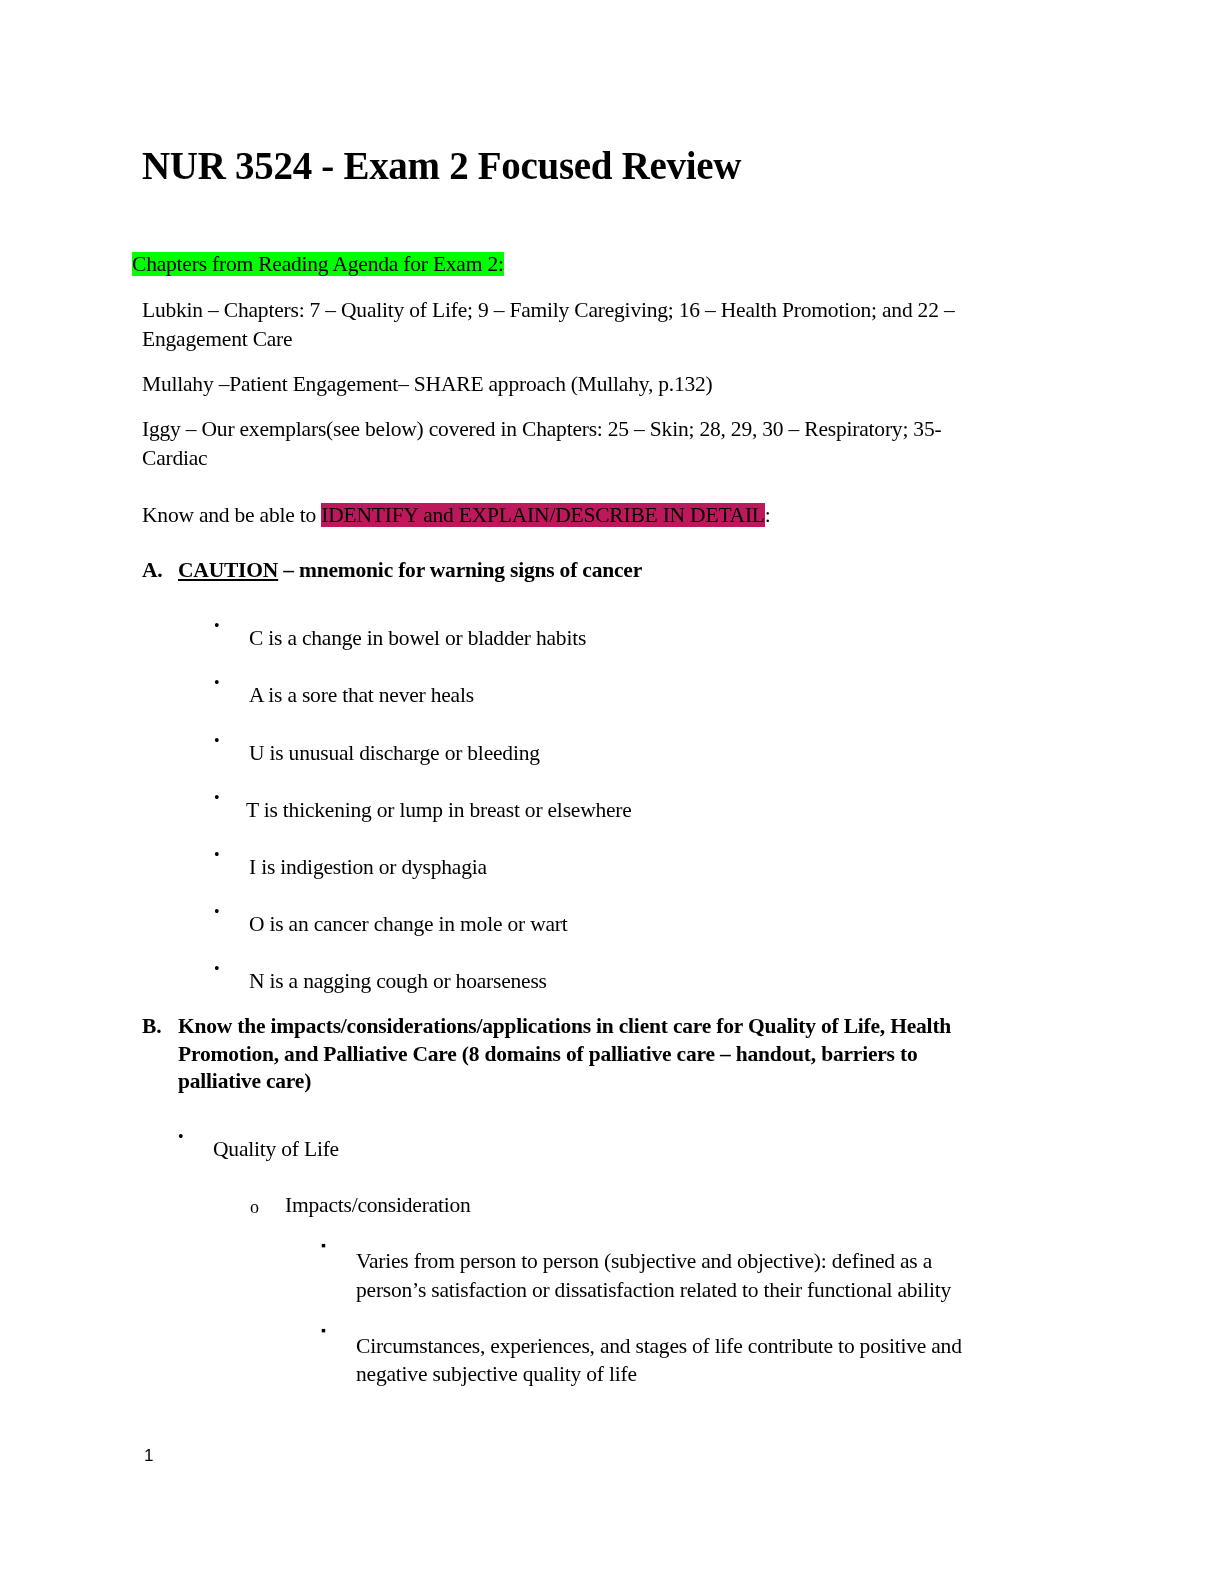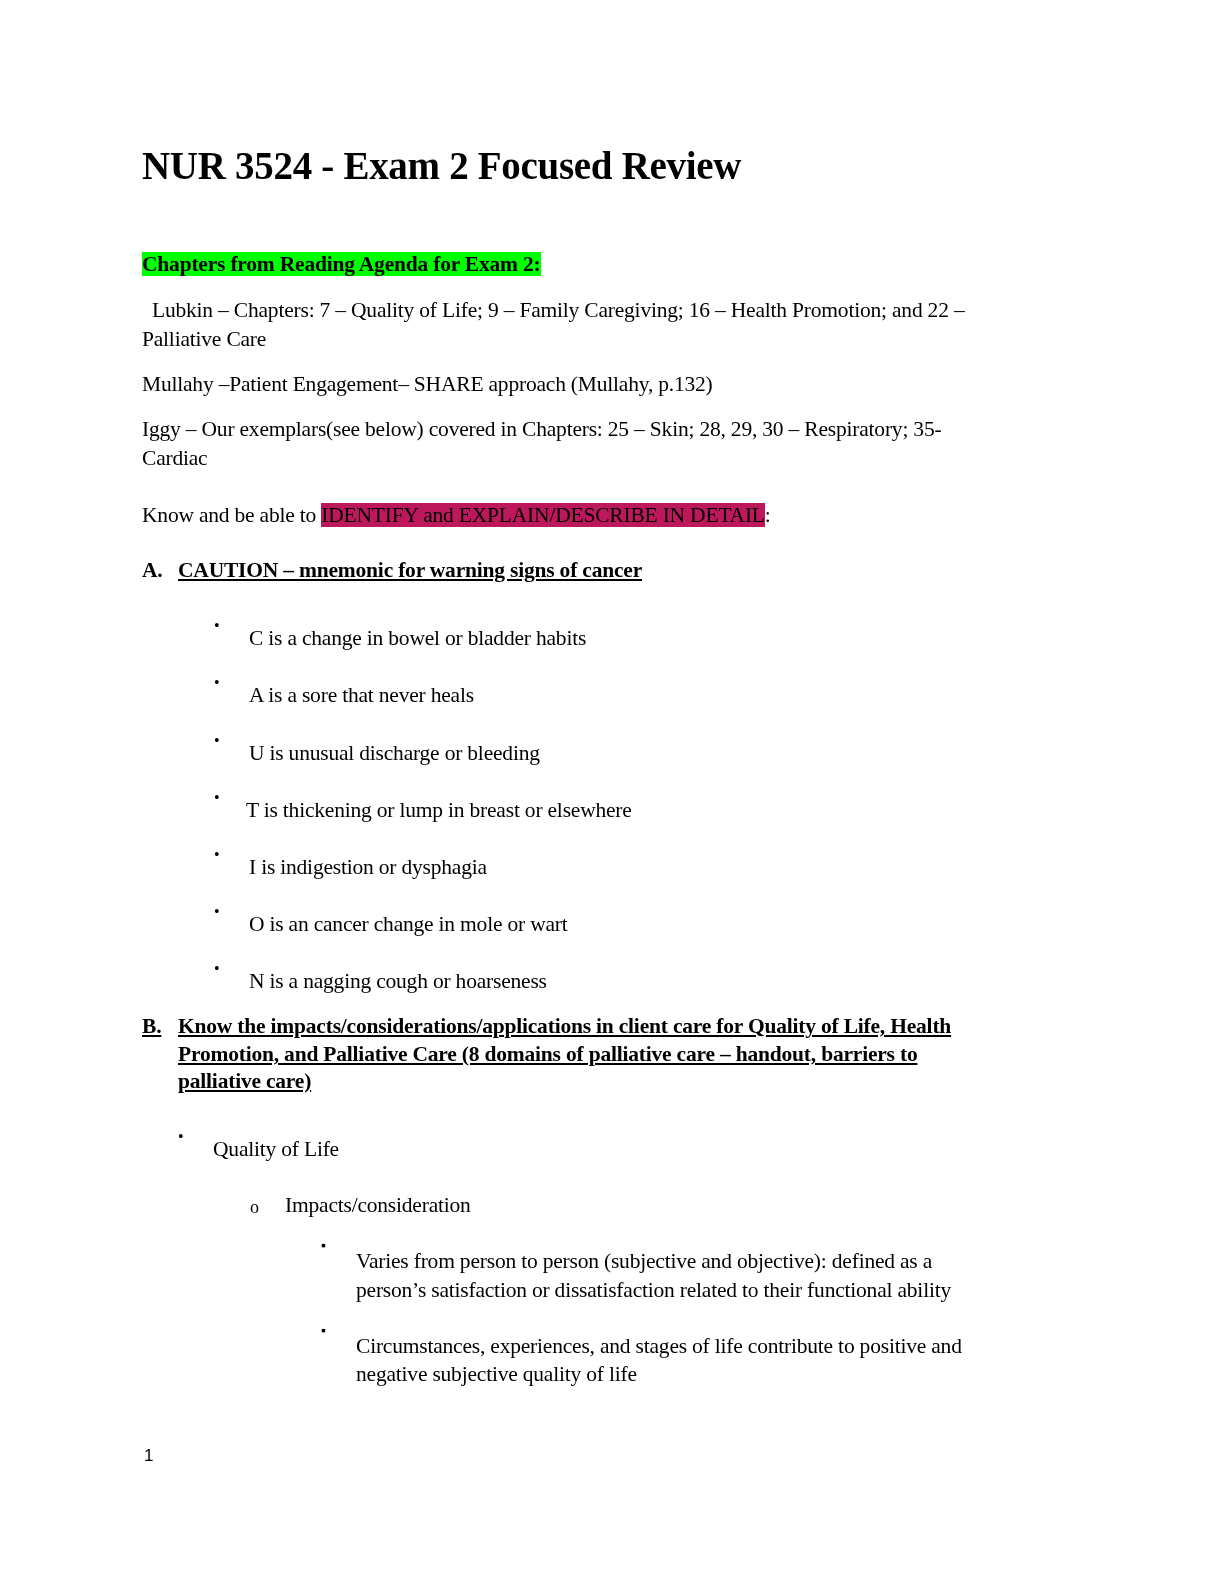--- a/index.html
+++ b/index.html
@@ -31,21 +31,21 @@
       line-height: 48px;
       letter-spacing: -0.3px;
     }
     .body-text {
       font-size: 21.5px;
       line-height: 29px;
       letter-spacing: -0.2px;
     }
     .hl-green { background: #00ff00; }
     .hl-yellow { background: #be185d; }
-    .bold { font-weight: bold; text-decoration: underline; }
+    .bold { font-weight: bold; }
     .underline { text-decoration: underline; }
     .bullet-glyph {
       position: absolute;
       font-size: 16px;
     }
     .list-text {
       position: absolute;
       white-space: nowrap;
       margin-top: 13px;
     }
@@ -56,26 +56,26 @@
       font-size: 17px;
     }
   </style>
 </head>
 <body>
 
 <div class="page">
 
   <div class="abs title">NUR 3524 - Exam 2 Focused Review</div>
 
-  <div class="abs body-text" style="left:142px; top:250px;font-weight:bold;">
+  <div class="abs body-text" style="left:132px; top:250px;">
     <span class="hl-green">Chapters from Reading Agenda for Exam 2:</span>
   </div>
 
-  <div class="abs body-text" style="left:152px; top:296px;">Lubkin – Chapters: 7 – Quality of Life; 9 – Family Caregiving; 16 – Health Promotion; and 22 –</div>
-  <div class="abs body-text" style="left:142px; top:325px;">Palliative Care</div>
+  <div class="abs body-text" style="left:142px; top:296px;">Lubkin – Chapters: 7 – Quality of Life; 9 – Family Caregiving; 16 – Health Promotion; and 22 –</div>
+  <div class="abs body-text" style="left:142px; top:325px;">Engagement Care</div>
 
   <div class="abs body-text" style="left:142px; top:370px;">Mullahy –Patient Engagement– SHARE approach (Mullahy, p.132)</div>
 
   <div class="abs body-text" style="left:142px; top:415px;text-align:center;">Iggy – Our exemplars(see below)  covered in Chapters: 25 – Skin; 28, 29, 30 – Respiratory; 35-</div>
   <div class="abs body-text" style="left:142px; top:444px;">Cardiac</div>
 
   <div class="abs body-text" style="left:142px; top:501px;">
     <span>Know and be able to </span><span class="hl-yellow">IDENTIFY and EXPLAIN/DESCRIBE IN DETAIL</span><span>:</span>
   </div>
 

